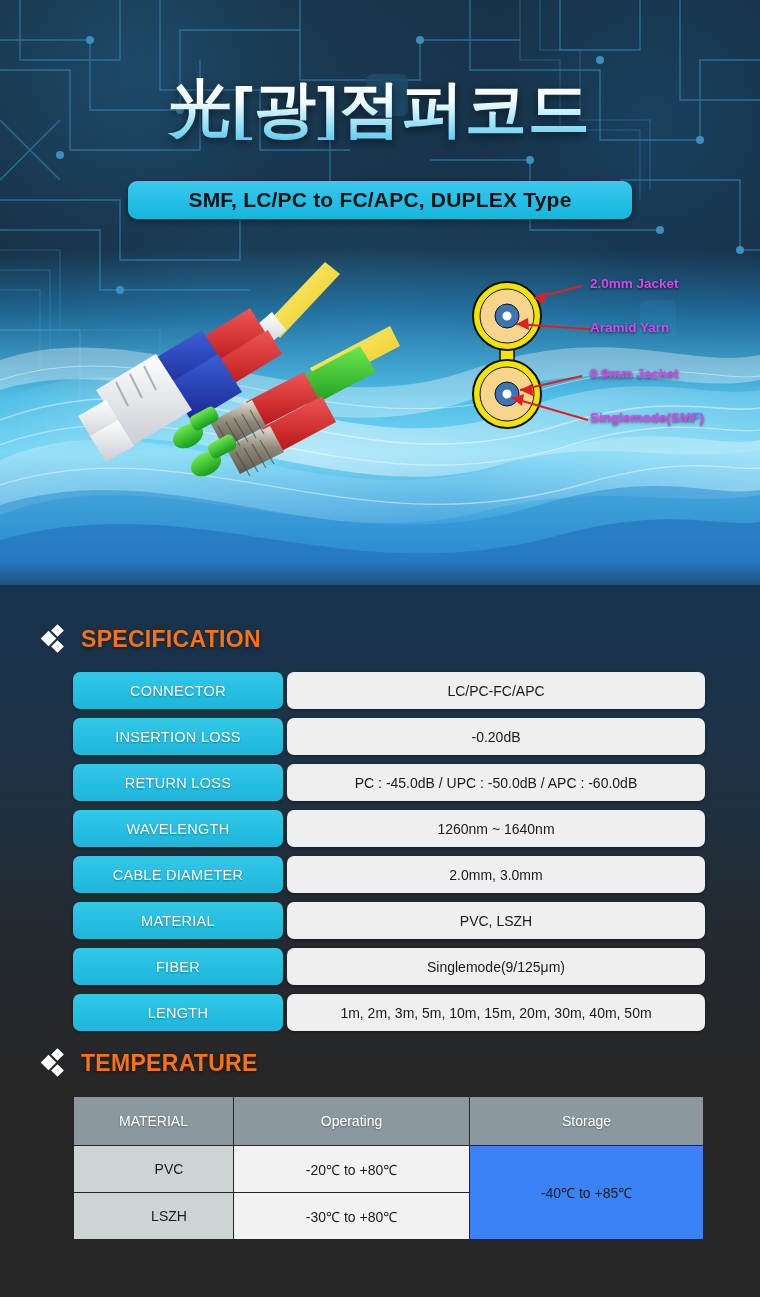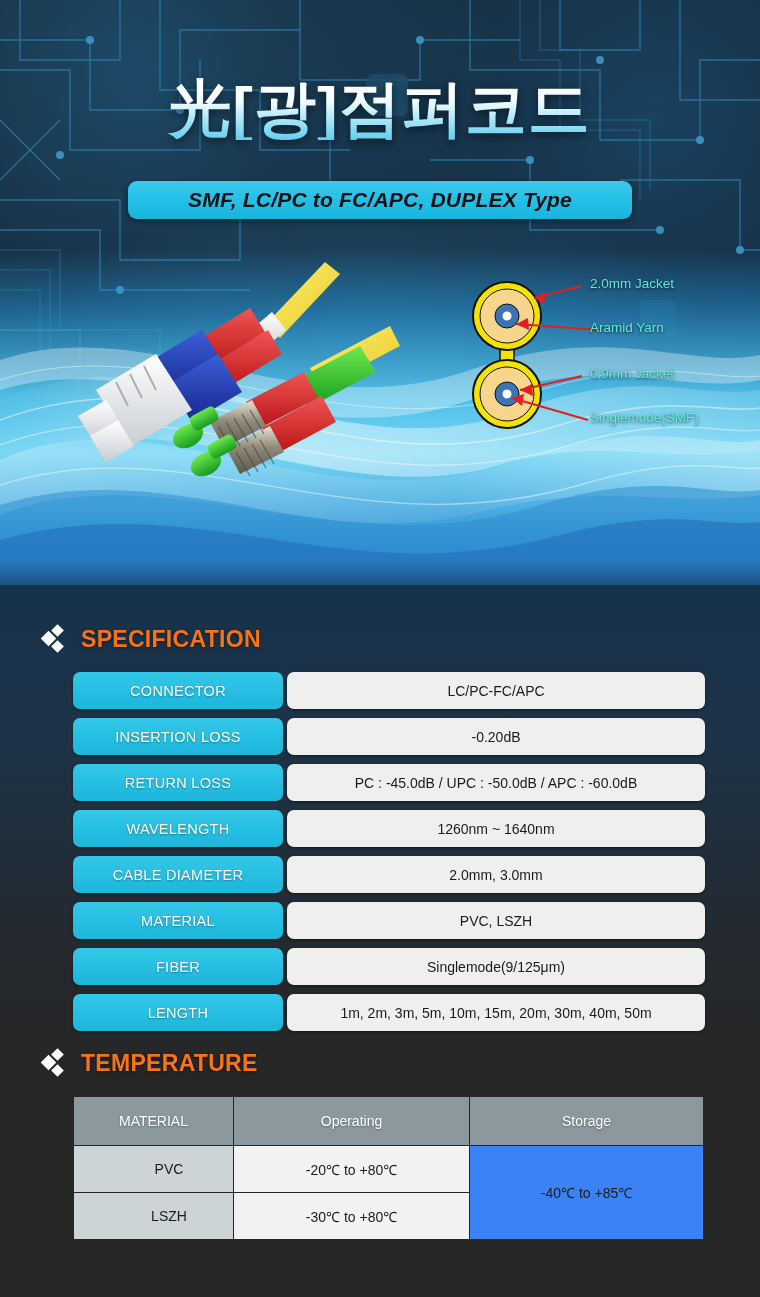--- a/index.html
+++ b/index.html
@@ -43,30 +43,30 @@
   .title{position:absolute;left:0;top:78px;width:760px;text-align:center;
     font-size:62px;font-weight:bold;letter-spacing:1px;line-height:1;
     background:linear-gradient(180deg,#ffffff 0%,#f2fbff 38%,#9fe3f7 72%,#63cdf0 100%);
     -webkit-background-clip:text;background-clip:text;color:transparent;
     -webkit-text-fill-color:transparent;
     filter:drop-shadow(0 3px 5px rgba(0,0,0,.55));}
   .subtitle{position:absolute;left:128px;top:181px;width:504px;height:38px;
     border-radius:9px;background:linear-gradient(180deg,#3cc9ec 0%,#23bfe6 55%,#17b4dd 100%);
     box-shadow:0 2px 6px rgba(0,0,0,.45);
     display:flex;align-items:center;justify-content:center;
-    color:#0d1114;font-size:21px;font-weight:bold;letter-spacing:.2px;font-style:italic;}
+    color:#0d1114;font-size:21px;font-weight:bold;letter-spacing:.2px;}
 
   
   .photo{position:absolute;left:60px;top:250px;width:350px;height:230px;}
   .photo svg{width:100%;height:100%;}
 
   
   .diagram{position:absolute;left:430px;top:258px;width:300px;height:200px;}
   .diagram svg{width:100%;height:100%;}
-  .dlabel{position:absolute;color:#5eead4;font-size:13.5px;font-weight:normal;
+  .dlabel{position:absolute;color:#d946ef;font-size:13.5px;font-weight:bold;
     text-shadow:0 1px 3px rgba(0,0,0,.7);white-space:nowrap;}
 
   
   .body-bg{position:absolute;left:0;top:585px;width:760px;height:712px;
     background:linear-gradient(180deg,#17324c 0%,#1d3347 22%,#24292e 52%,#262626 70%,#262626 100%);}
 
   .section{position:absolute;left:40px;display:flex;align-items:center;gap:11px;}
   .sec-spec{top:624px;}
   .sec-temp{top:1048px;}
   .diamond-icon{width:30px;height:30px;flex:0 0 auto;}

